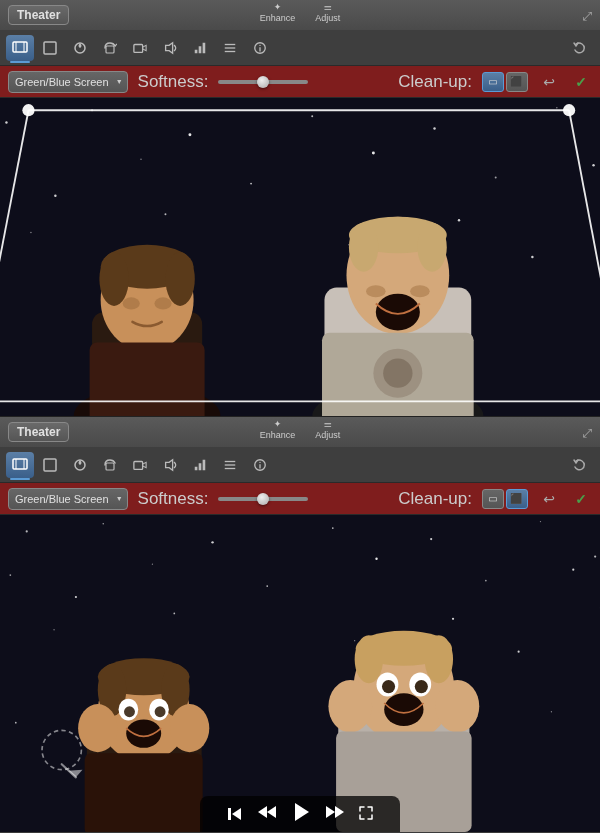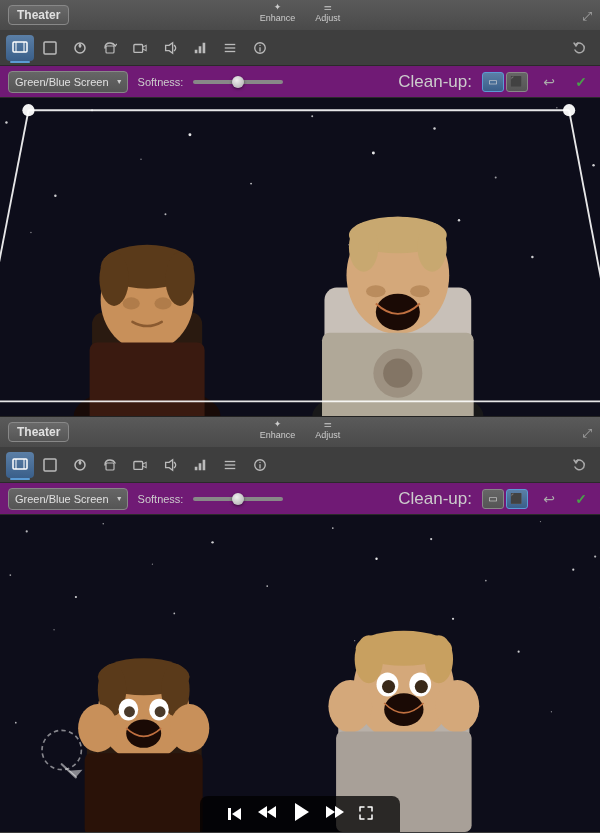--- a/index.html
+++ b/index.html
@@ -136,21 +136,21 @@
     }
 
     .toolbar-undo {
       margin-left: auto;
       color: #aaa;
     }
 
     
     .options-bar {
       height: 32px;
-      background: #701a75;
+      background: #7f1d1d;
       display: flex;
       align-items: center;
       padding: 0 8px;
       gap: 10px;
       border-bottom: 1px solid #2a2a2a;
     }
 
     .dropdown {
       background: linear-gradient(to bottom, #666, #555);
       border: 1px solid #888;
@@ -169,21 +169,21 @@
     .dropdown::after {
       content: '▼';
       position: absolute;
       right: 4px;
       font-size: 7px;
       color: #ccc;
     }
 
     .softness-label {
       color: #ccc;
-      font-size: 11px;
+      font-size: 17px;
     }
 
     .slider-track {
       width: 90px;
       height: 4px;
       background: #888;
       border-radius: 2px;
       position: relative;
     }
 

